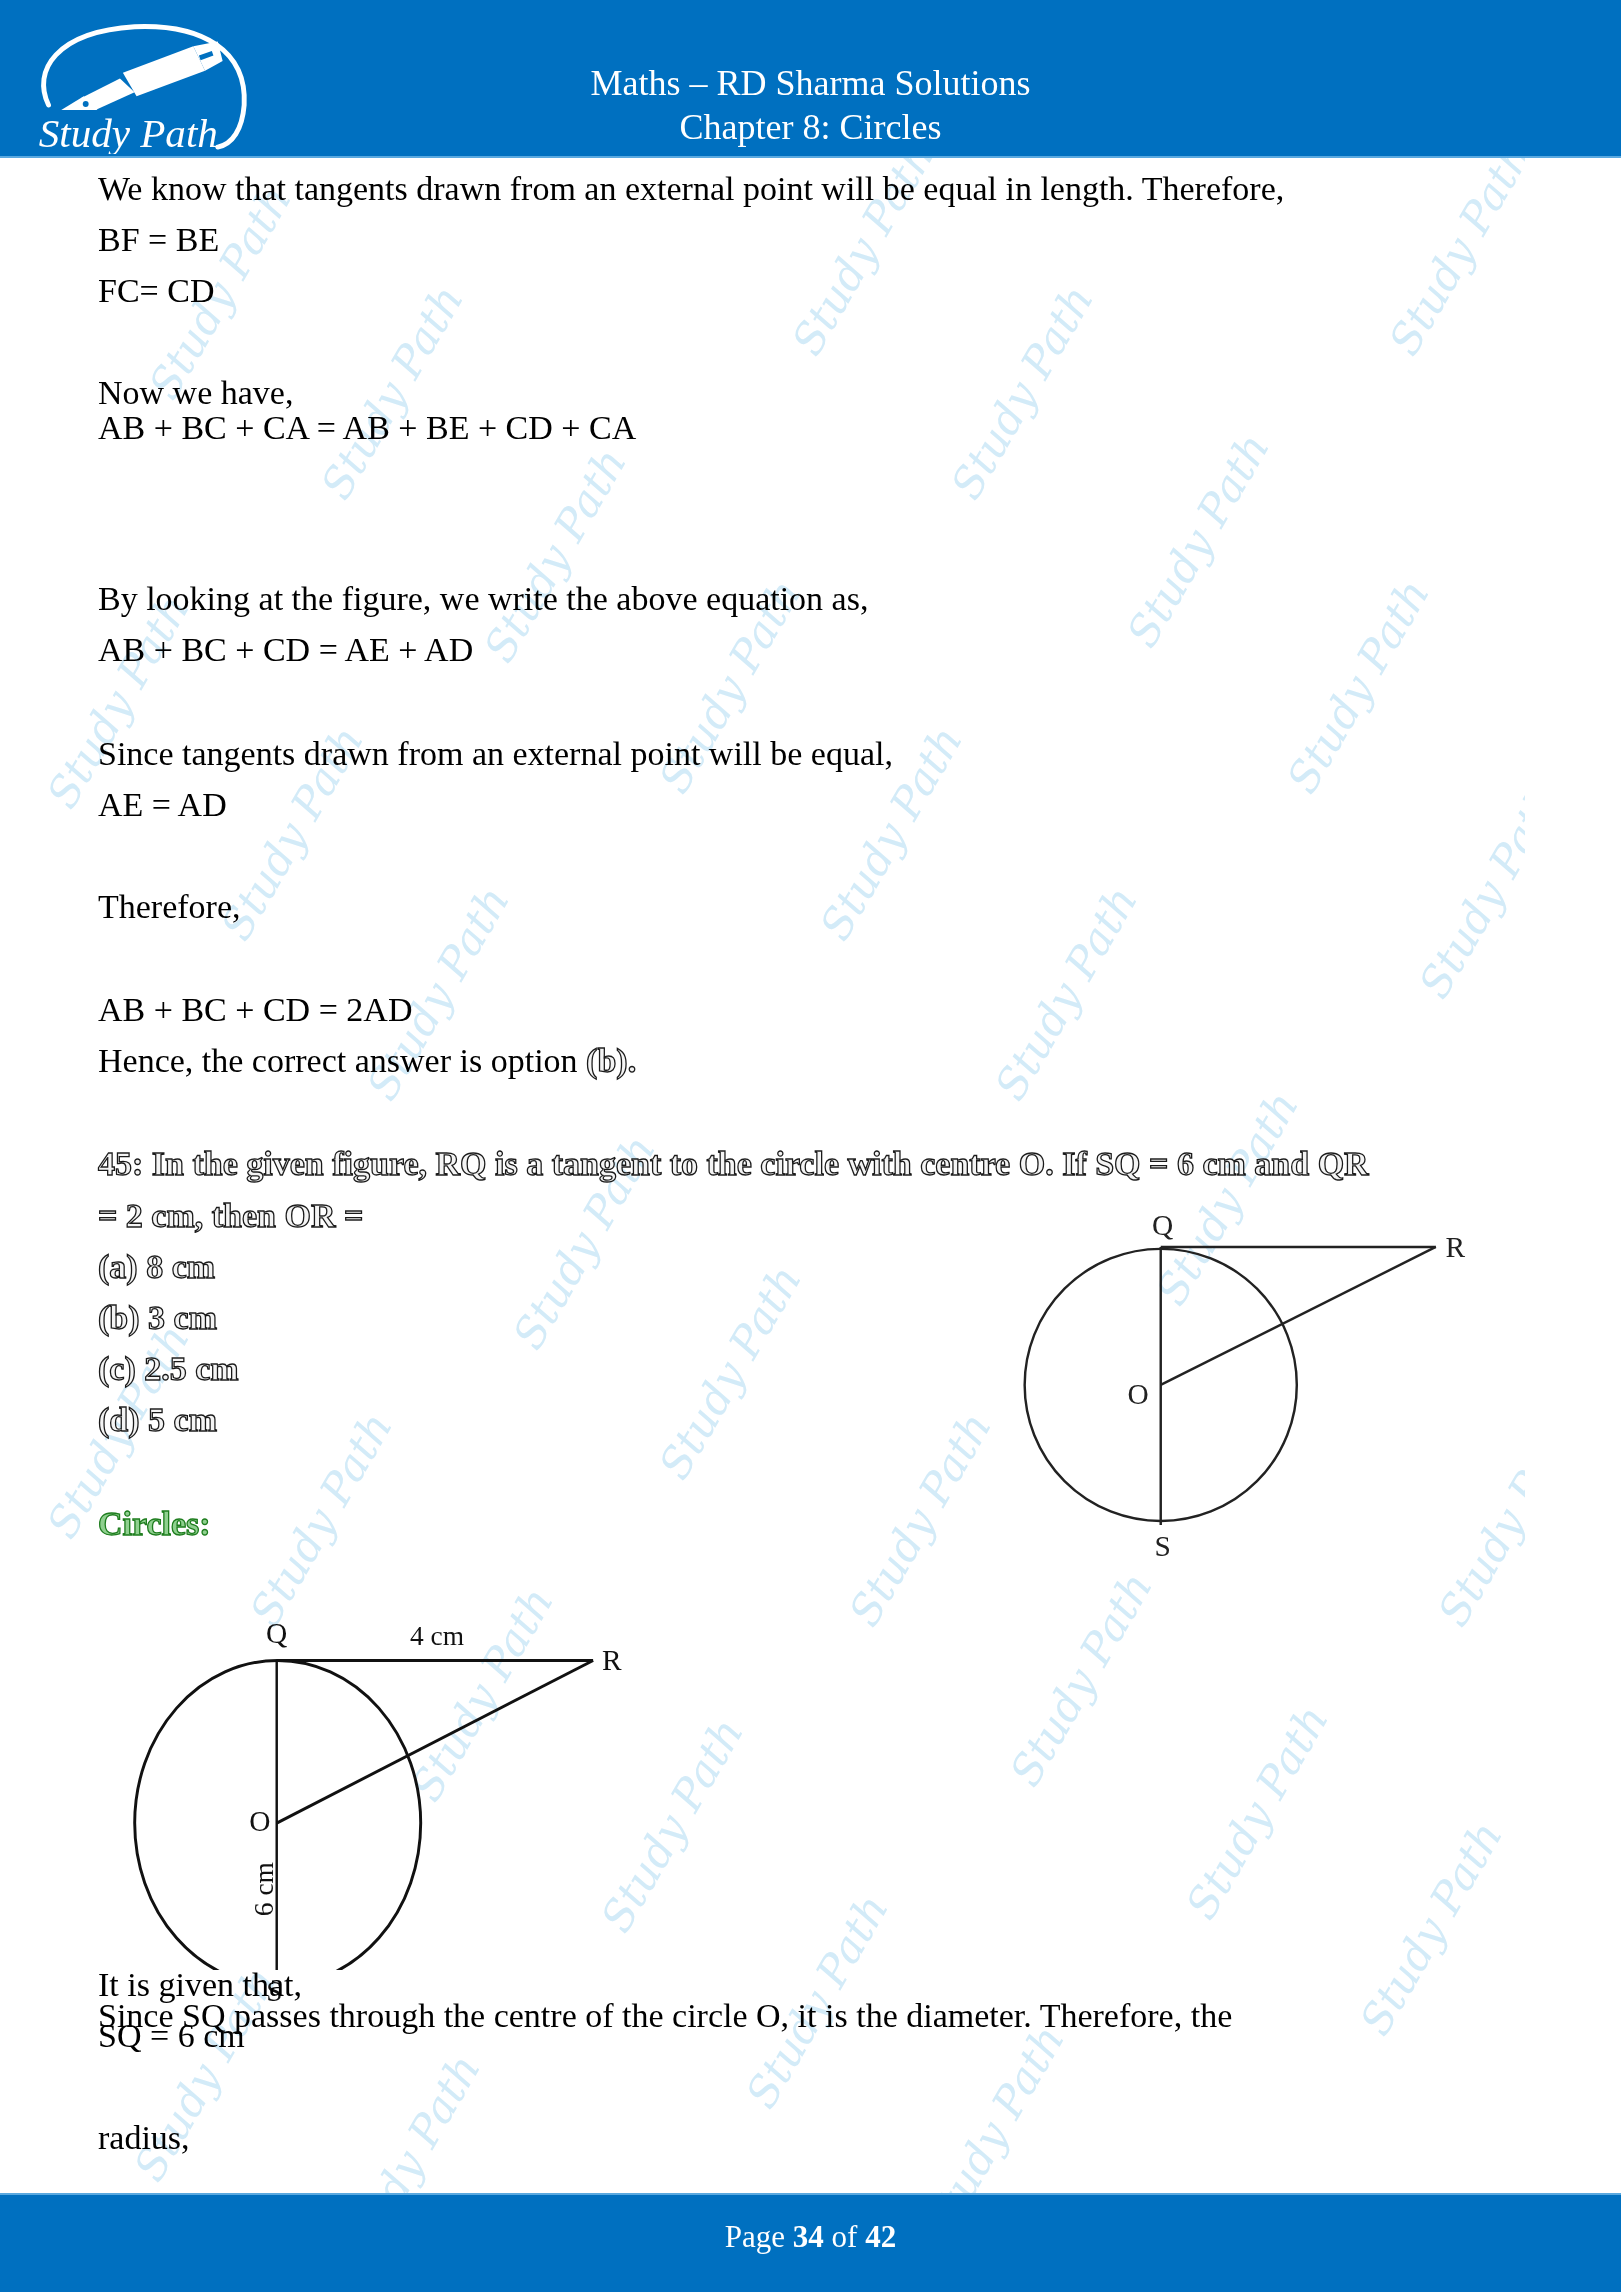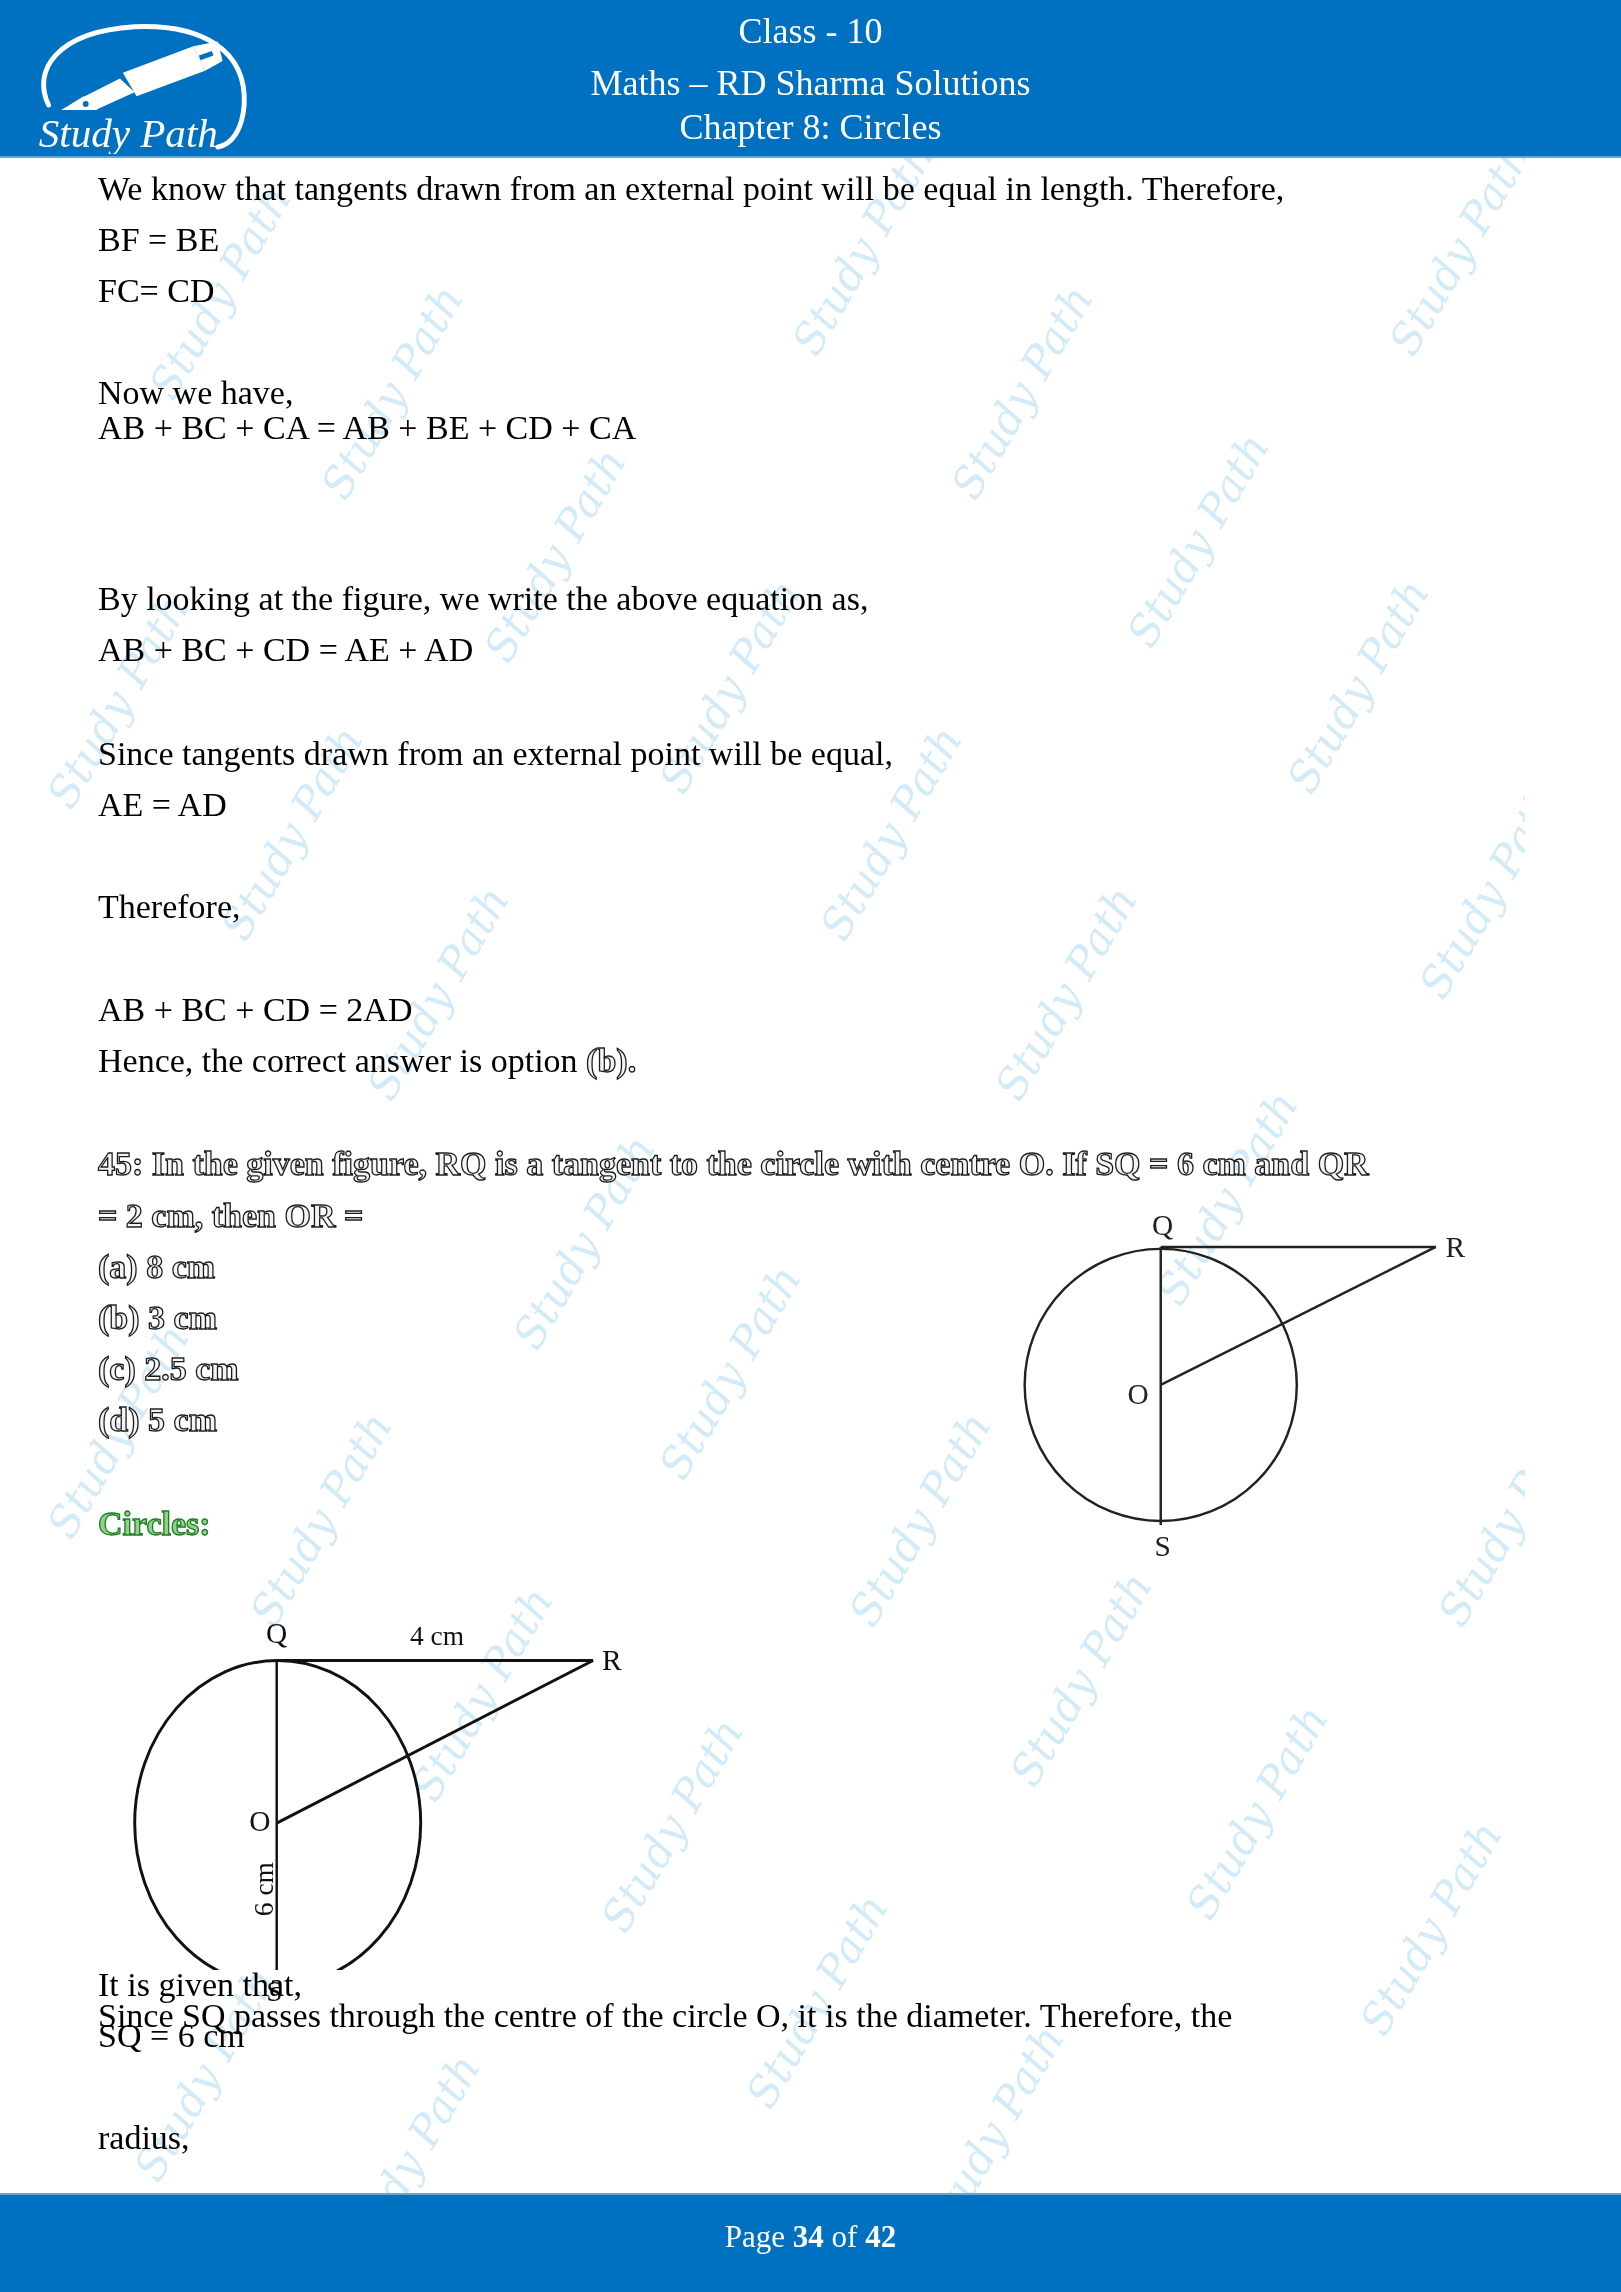--- a/index.html
+++ b/index.html
@@ -57,21 +57,20 @@
     <g>
       <polygon points="55,88 95,68 110,82 70,100" fill="#fff"></polygon>
       <polygon points="98,62 170,35 182,60 112,86" fill="#fff"></polygon>
       <polygon points="170,35 195,30 200,50 182,60" fill="#fff"></polygon>
       <rect x="176" y="42" width="14" height="5" fill="#0070c0" transform="rotate(-20 183 44)"></rect>
       <path d="M35 100 L 58 86 L 72 100 Z" fill="#fff"></path>
       <circle cx="60" cy="94" r="3" fill="#0070c0"></circle>
     </g>
     <text x="12" y="138" fill="#fff" font-size="42" font-style="italic" font-family="DejaVu Serif, serif">Study Path</text>
   </svg>
-  <div class="line" style="top:9.8px">Class - 10</div>
   <div class="line" style="top:62px">Maths – RD Sharma Solutions</div>
   <div class="line" style="top:106px">Chapter 8: Circles</div>
 </div>
 
 <div class="watermarks">
   <span class="wm" style="left:220px;top:134px">Study Path</span>
   <span class="wm" style="left:863px;top:90px">Study Path</span>
   <span class="wm" style="left:1460px;top:90px">Study Path</span>
   <span class="wm" style="left:392px;top:234px">Study Path</span>
   <span class="wm" style="left:1022px;top:234px">Study Path</span>

